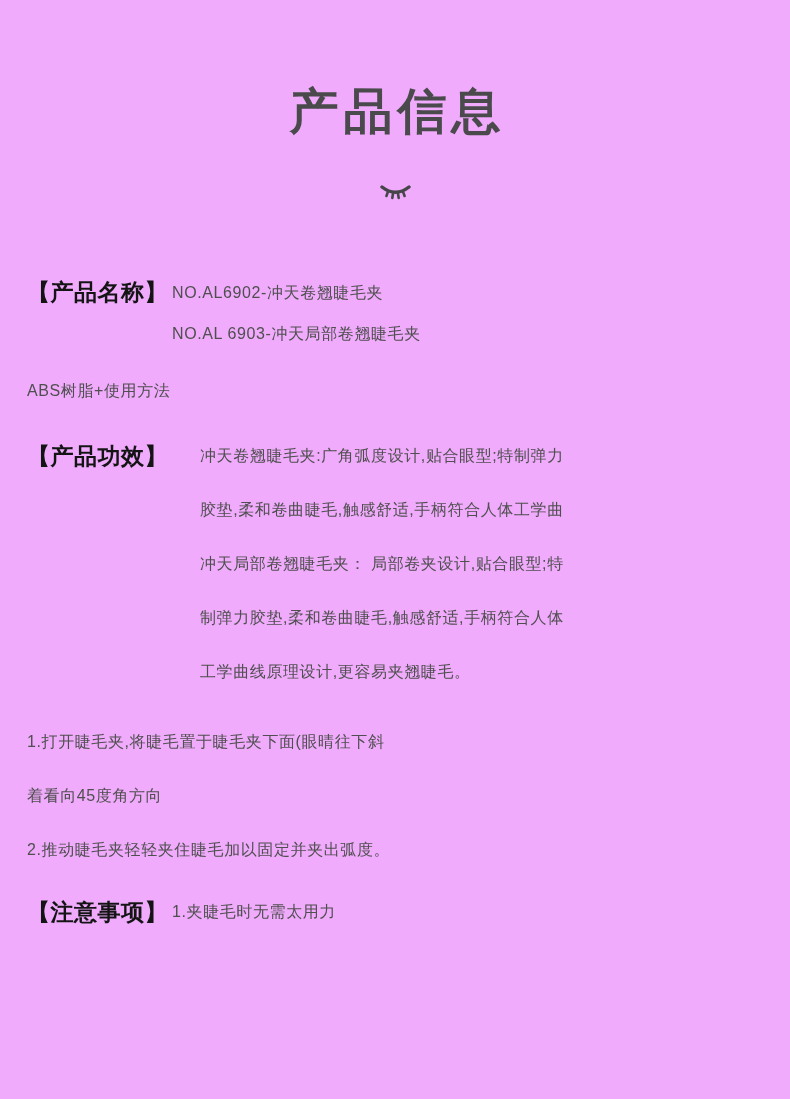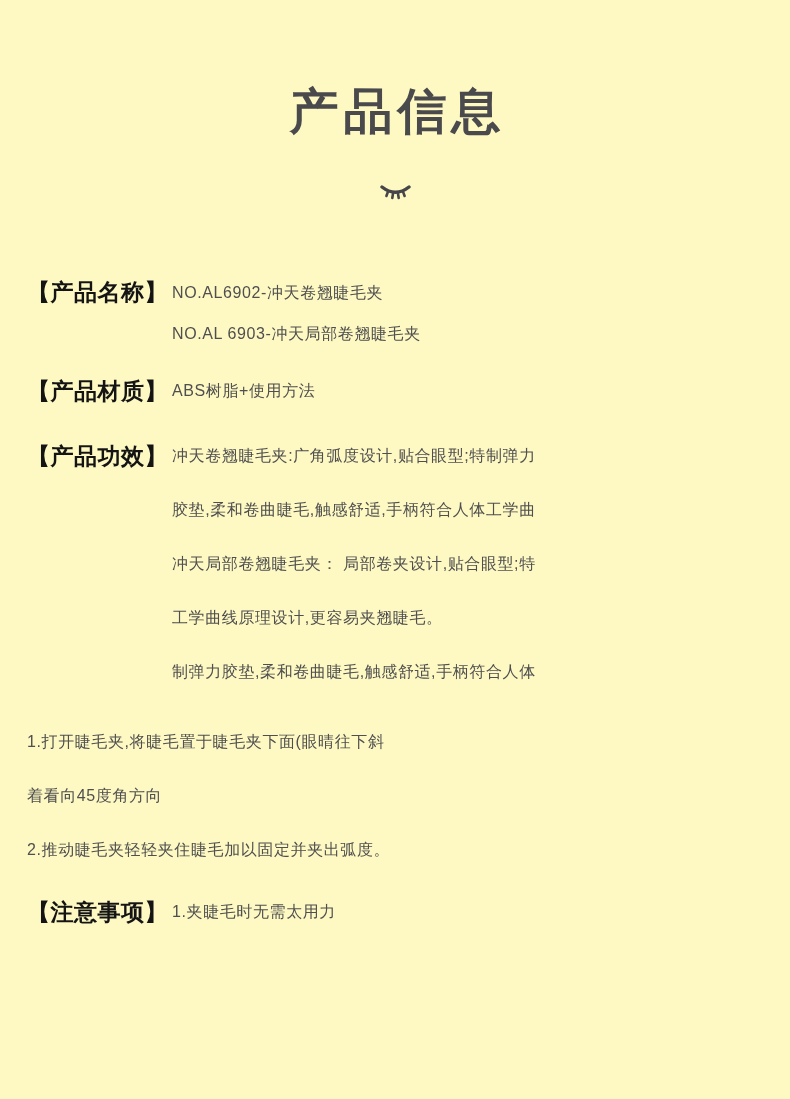--- a/index.html
+++ b/index.html
@@ -4,21 +4,21 @@
 <style>
   html, body {
     margin: 0;
     padding: 0;
     background: #ffffff;
   }
   .page {
     position: relative;
     width: 790px;
     height: 1099px;
-    background: #fef9c3;
+    background: #f0abfc;
     overflow: hidden;
     font-family: "Liberation Sans", "DejaVu Sans", sans-serif;
   }
   .title {
     margin: 0;
     padding-top: 87px;
     font-size: 49px;
     line-height: 49px;
     font-weight: bold;
     letter-spacing: 5px;
@@ -62,21 +62,21 @@
     letter-spacing: 0.6px;
     white-space: nowrap;
   }
   
   .row-product-name .line,
   .row-product-name .label {
     line-height: 41px;
   }
   .row-product-name    { margin-bottom: 10px; }
   .row-product-material{ margin-bottom: 11px; }
-  .row-product-effect  { margin-bottom: 16px; }
+  .row-product-effect  { margin-bottom: 16px; gap: 28px; }
   .row-usage-method    { margin-bottom: 8px; }
   .row-precautions     { margin-bottom: 0; }
 </style>
 </head>
 <body>
 
 <div class="page">
 
   <h1 class="title">产品信息</h1>
 
@@ -92,33 +92,32 @@
 
   <div class="sections" id="sections">
       <div class="row row-product-name">
         <div class="label">【产品名称】</div>
         <div class="content">
           <div class="line">NO.AL6902-冲天卷翘睫毛夹</div>
           <div class="line">NO.AL 6903-冲天局部卷翘睫毛夹</div>
         </div>
       </div>
       <div class="row row-product-material">
-        <div class="label">【产品材质】</div>
         <div class="content">
           <div class="line">ABS树脂+使用方法</div>
         </div>
       </div>
       <div class="row row-product-effect">
         <div class="label">【产品功效】</div>
         <div class="content">
           <div class="line">冲天卷翘睫毛夹:广角弧度设计,贴合眼型;特制弹力</div>
           <div class="line">胶垫,柔和卷曲睫毛,触感舒适,手柄符合人体工学曲</div>
           <div class="line">冲天局部卷翘睫毛夹： 局部卷夹设计,贴合眼型;特</div>
+          <div class="line">制弹力胶垫,柔和卷曲睫毛,触感舒适,手柄符合人体</div>
           <div class="line">工学曲线原理设计,更容易夹翘睫毛。</div>
-          <div class="line">制弹力胶垫,柔和卷曲睫毛,触感舒适,手柄符合人体</div>
         </div>
       </div>
       <div class="row row-usage-method">
         <div class="content">
           <div class="line">1.打开睫毛夹,将睫毛置于睫毛夹下面(眼晴往下斜</div>
           <div class="line">着看向45度角方向</div>
           <div class="line">2.推动睫毛夹轻轻夹住睫毛加以固定并夹出弧度。</div>
         </div>
       </div>
       <div class="row row-precautions">

